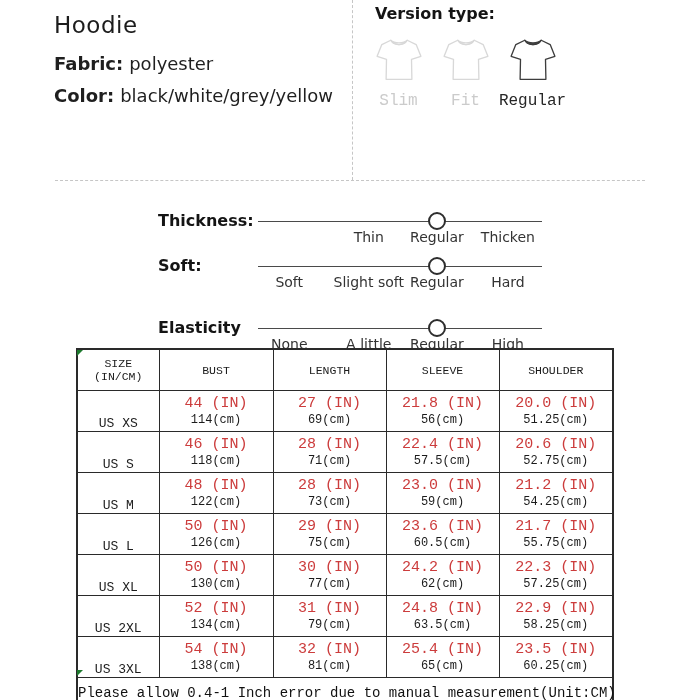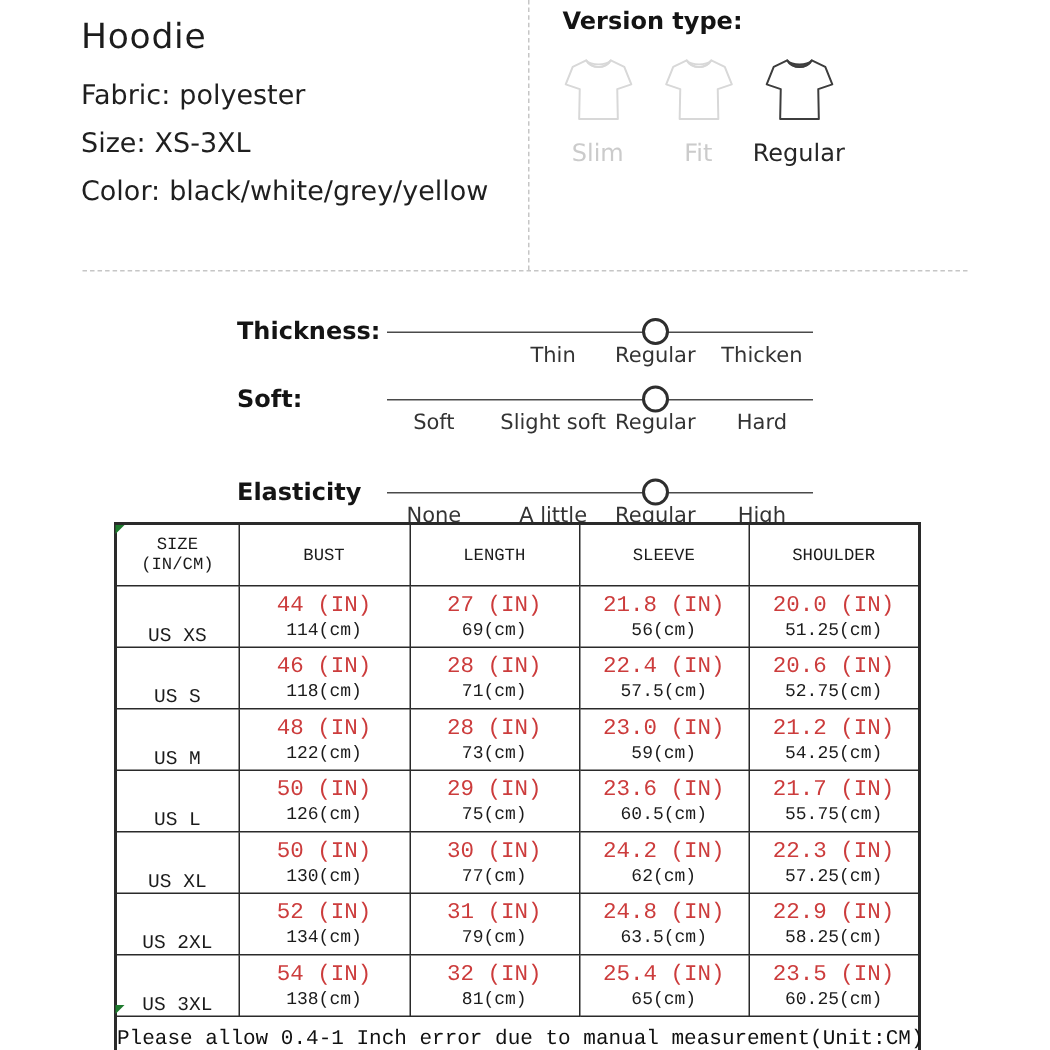--- a/index.html
+++ b/index.html
@@ -4,30 +4,30 @@
 <style>
   html,body{margin:0;padding:0;background:#fff;}
   .canvas{
     position:relative;width:700px;height:700px;background:#ffffff;overflow:hidden;
     font-family:"DejaVu Sans","Liberation Sans",sans-serif;color:#1f1f1f;
   }
   
   .product-info{position:absolute;left:54px;top:8px;width:300px;}
   .product-title{font-size:23px;font-weight:400;color:#1c1c1c;margin:4px 0 15px 0;letter-spacing:0.5px;}
   .attr-line{font-size:18px;margin:0 0 11px 0;white-space:nowrap;}
-  .attr-label{font-weight:400;margin-right:6px;}
+  .attr-label{font-weight:700;margin-right:6px;}
   .attr-value{font-weight:400;}
   
   .v-divider{position:absolute;left:352px;top:0;height:180px;width:0;border-left:1px dashed #c6c6c6;}
   .h-divider{position:absolute;left:55px;top:180px;width:590px;height:0;border-top:1px dashed #c6c6c6;}
   
   .version{position:absolute;left:365px;top:4px;width:280px;}
   .version-title{font-size:16px;font-weight:700;color:#141414;margin:0 0 10px 10px;}
   .shirt-row{display:flex;}
-  .shirt-option{width:67px;display:flex;flex-direction:column;align-items:center;cursor:pointer;}
+  .shirt-option{width:67px;display:flex;flex-direction:column;align-items:center;cursor:pointer;font-family:Liberation Mono, monospace;}
   .shirt-option svg{width:50px;height:52px;display:block;}
   .tee-body{fill:none;stroke-width:1.7;stroke-linejoin:round;}
   .tee-collar{stroke-width:1.4;stroke-linejoin:round;}
   .shirt-option.light .tee-body{stroke:#d8d8d8;}
   .shirt-option.light .tee-collar{fill:none;stroke:#d8d8d8;}
   .shirt-option.selected .tee-body{stroke:#3d3d3d;}
   .shirt-option.selected .tee-collar{fill:#4a4a4a;stroke:#3d3d3d;}
   .shirt-label{margin-top:7px;font-size:16px;}
   .shirt-option.light .shirt-label{color:#cbcbcb;}
   .shirt-option.selected .shirt-label{color:#262626;}
@@ -61,23 +61,20 @@
 </style>
 </head>
 <body>
 
 <div class="canvas">
 
   <section class="product-info">
     <h1 class="product-title">Hoodie</h1>
     <div class="attr-line">
       <span class="attr-label">Fabric:</span><span class="attr-value">polyester</span>
-    </div>
-    <div class="attr-line">
-      <span class="attr-label">Size:</span><span class="attr-value">XS-3XL</span>
     </div>
     <div class="attr-line">
       <span class="attr-label">Color:</span><span class="attr-value">black/white/grey/yellow</span>
     </div>
   </section>
 
   <div class="v-divider"></div>
   <div class="h-divider"></div>
 
   <section class="version">

